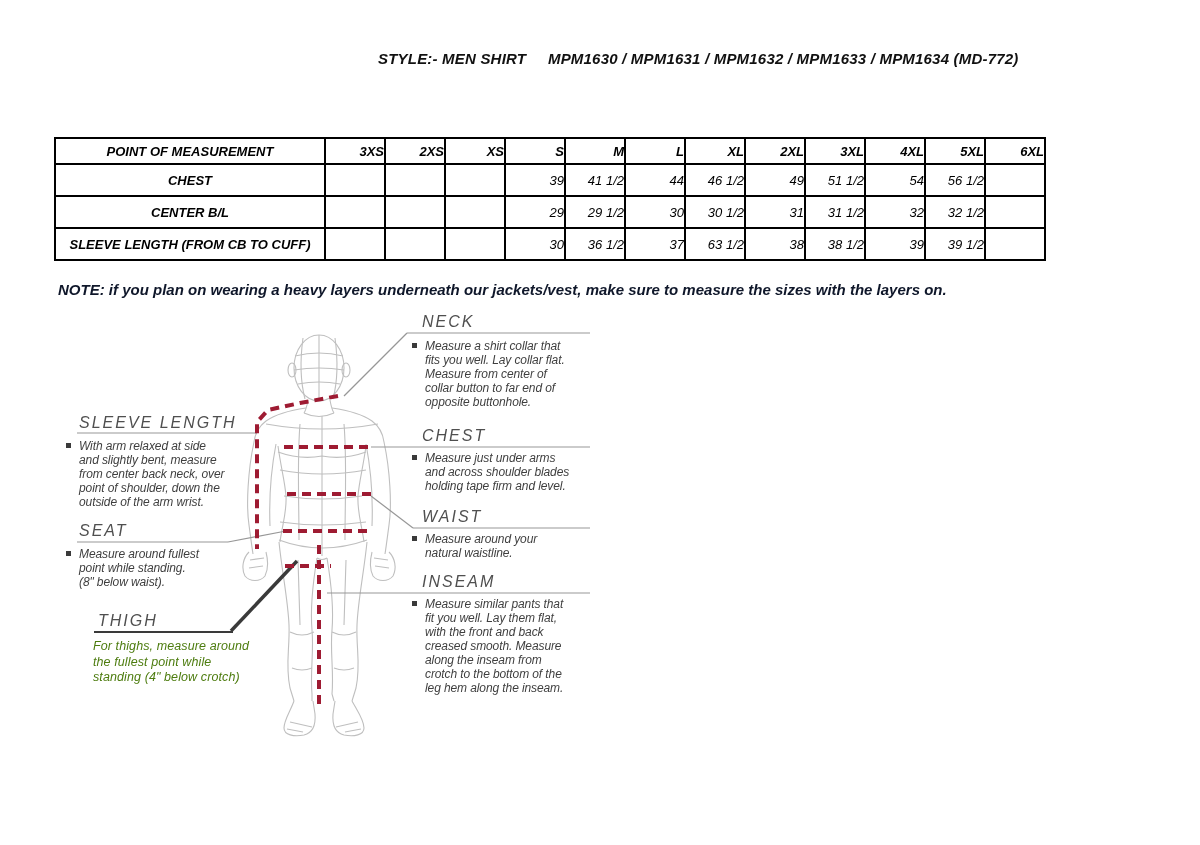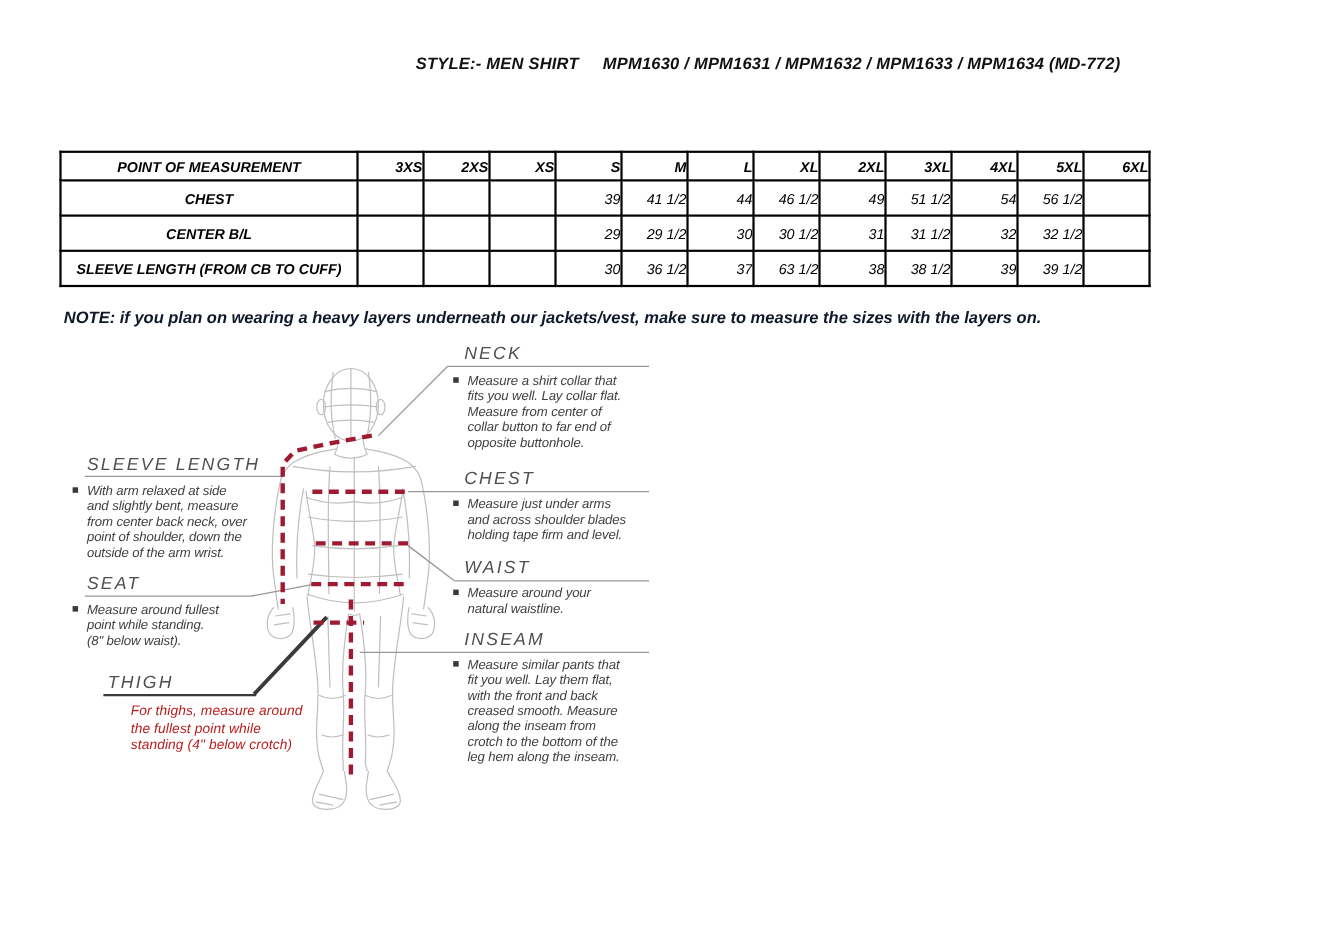--- a/index.html
+++ b/index.html
@@ -25,21 +25,21 @@
   
   #diagram-svg{position:absolute;left:0;top:0;width:1200px;height:845px;z-index:1;}
 
   
   .callout{position:absolute;z-index:2;}
   .co-head{font-size:16px;letter-spacing:2px;color:#4f4f4f;font-weight:400;}
   .co-body{display:flex;align-items:flex-start;font-size:12px;line-height:14px;
            color:#3f3f3f;white-space:pre-line;letter-spacing:-.1px;}
   .bullet{width:5px;height:5px;background:#3a3a3a;margin:4px 8px 0 4px;flex:0 0 auto;}
   .co-body.no-bullet{padding-left:13px;}
-  #callout-thigh .co-body{font-size:12.5px;line-height:15.5px;color:#b91c1c;letter-spacing:.1px;justify-content:flex-end;}
+  #callout-thigh .co-body{font-size:12.5px;line-height:15.5px;color:#4d7c0f;letter-spacing:.1px;}
 </style>
 </head>
 <body>
 
 <div id="page">
 
   <div id="doc-title">STYLE:- MEN SHIRT     MPM1630 / MPM1631 / MPM1632 / MPM1633 / MPM1634 (MD-772)</div>
 
   <div id="table-wrap">
     <table>

